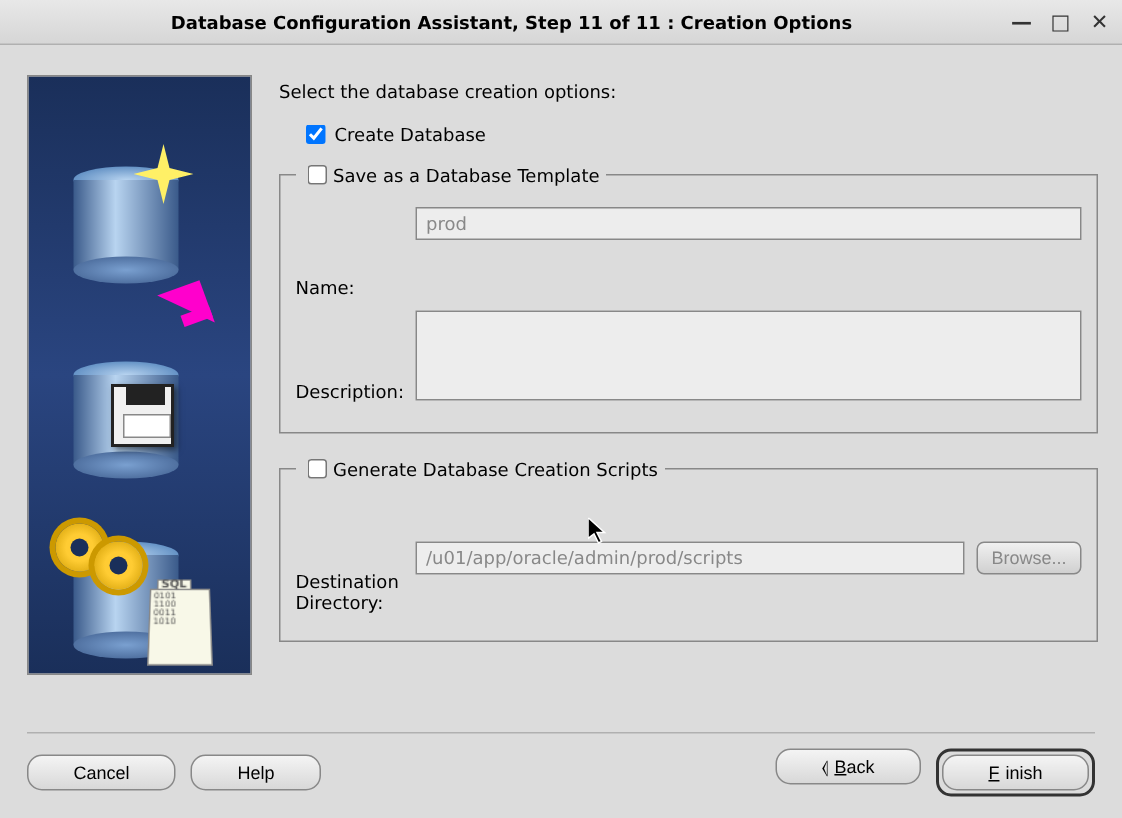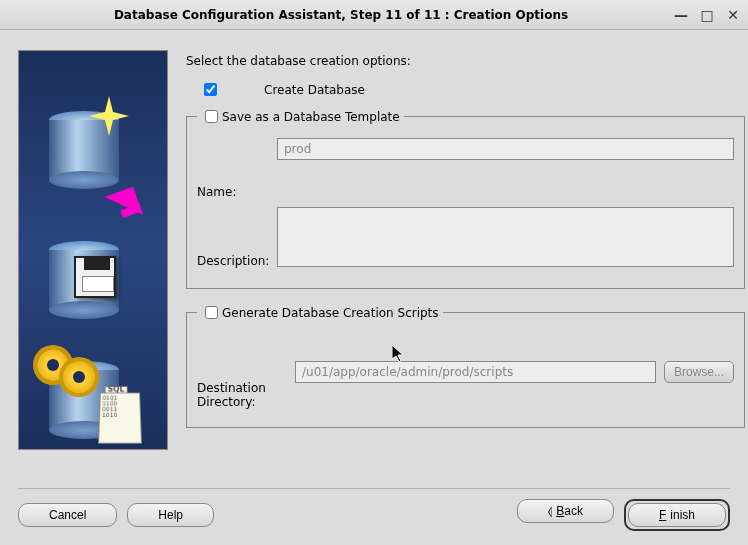--- a/index.html
+++ b/index.html
@@ -38,21 +38,21 @@
     display: flex;
     align-items: center;
     justify-content: center;
     cursor: pointer;
     font-size: 14px;
     font-weight: bold;
     color: #333;
   }
   .content {
     display: flex;
-    padding: 20px 3px 10px 18px;
+    padding: 20px 16px 10px 18px;
   }
   .side-image {
     width: 150px;
     height: 400px;
     background: linear-gradient(180deg, #1a2f5a 0%, #2a4580 50%, #1a2f5a 100%);
     border: 1px solid #888;
     margin-right: 18px;
     position: relative;
     overflow: hidden;
   }
@@ -161,21 +161,20 @@
     flex: 1;
   }
   .intro {
     margin-bottom: 12px;
     padding-top: 4px;
   }
   .opt-row {
     margin-bottom: 8px;
     display: flex;
     align-items: center;
-    gap: 41px;
   }
   .opt-row input[type=checkbox] {
     margin-right: 6px;
   }
   fieldset {
     border: 1px solid #888;
     margin: 0 0 14px 0;
     padding: 12px 10px 10px 10px;
     background: #dcdcdc;
   }
@@ -350,21 +349,21 @@
     </fieldset>
 
     <fieldset>
       <legend>
         <input type="checkbox" style="">
         <span>Generate Database Creation Scripts</span>
       </legend>
       <div class="field-row" style="align-items:center;">
         <div class="field-label" style="white-space:pre-line;">Destination
 Directory:</div>
-        <div class="field-input" style="display:flex;align-items:center;margin-left:18px;">
+        <div class="field-input" style="display:flex;align-items:center;">
           <input type="text" disabled="" value="/u01/app/oracle/admin/prod/scripts" style="">
           <button class="browse-btn" disabled="">Browse...</button>
         </div>
       </div>
     </fieldset>
   </div>
 </div>
 
 <div class="cursor">
   <svg width="14" height="18" viewBox="0 0 14 18">

